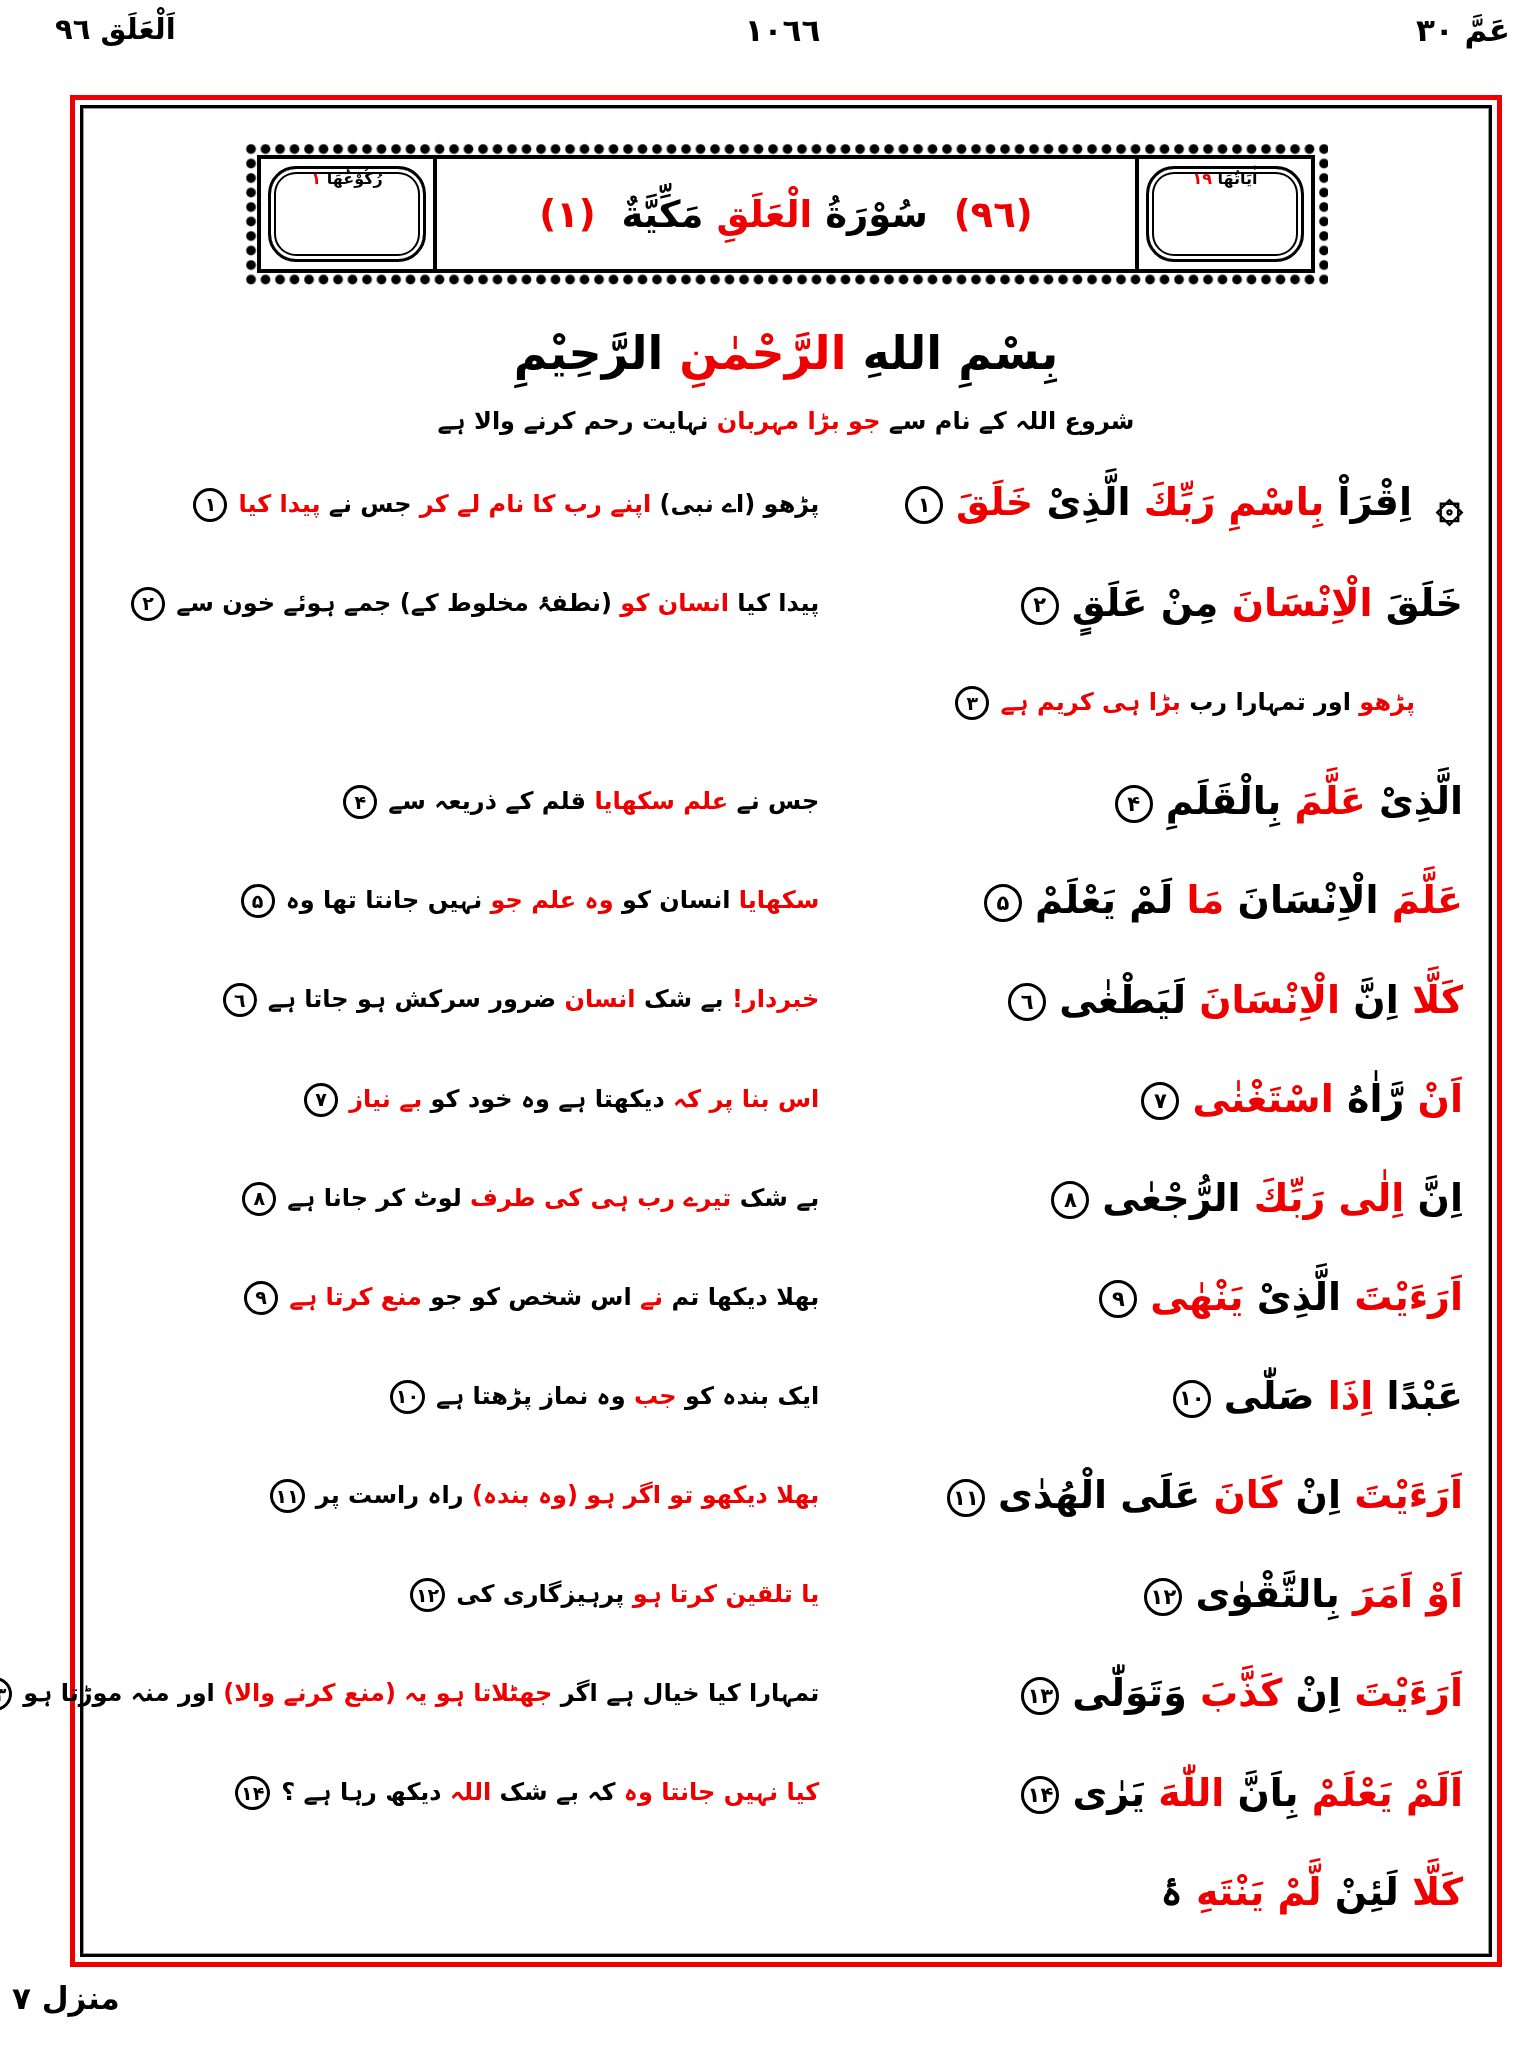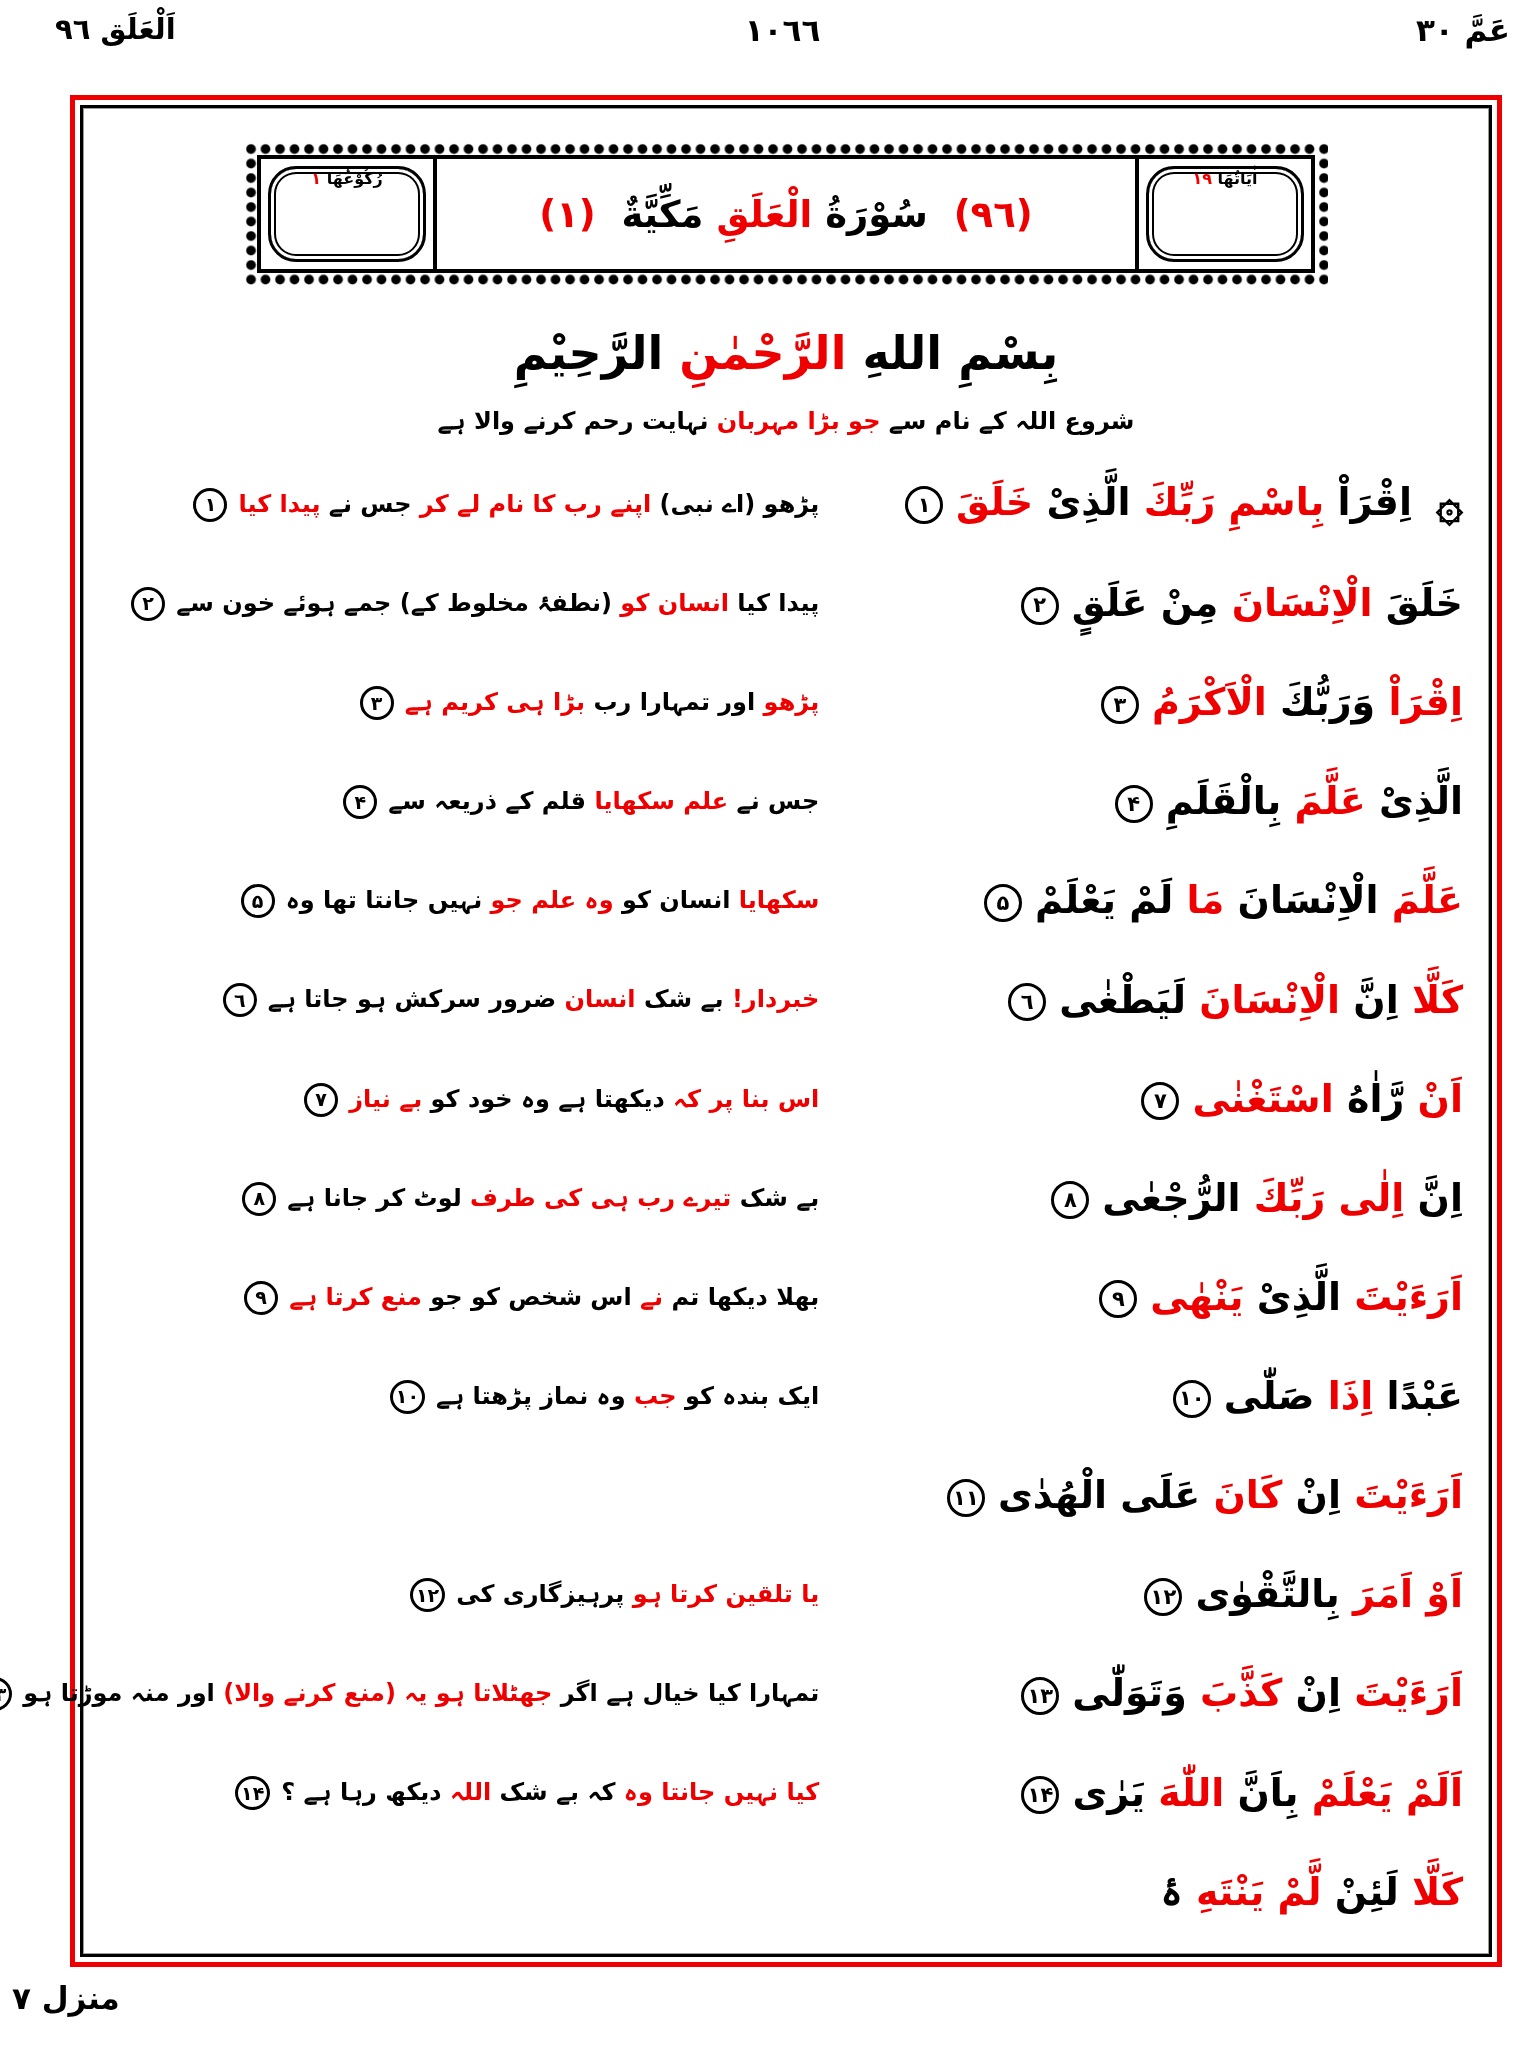--- a/index.html
+++ b/index.html
@@ -110,21 +110,20 @@
       <div id="verses" class="verses">
           <div class="vrow">
             <div class="cell arabic"><span class="ornament">۞ </span><span class="seg">اِقْرَاْ </span><span class="seg red">بِاسْمِ رَبِّكَ </span><span class="seg">الَّذِىْ </span><span class="seg red">خَلَقَ</span><span class="vnum">١</span></div>
             <div class="cell urdu"><span class="seg">پڑھو (اے نبی) </span><span class="seg red">اپنے رب کا نام لے کر </span><span class="seg">جس نے </span><span class="seg red">پیدا کیا</span><span class="vnum">١</span></div>
           </div>
           <div class="vrow">
             <div class="cell arabic"><span class="seg">خَلَقَ </span><span class="seg red">الْاِنْسَانَ </span><span class="seg">مِنْ عَلَقٍ</span><span class="vnum">٢</span></div>
             <div class="cell urdu"><span class="seg">پیدا کیا </span><span class="seg red">انسان کو </span><span class="seg">(نطفۂ مخلوط کے) جمے ہوئے خون سے</span><span class="vnum">٢</span></div>
           </div>
           <div class="vrow">
-            <div class="cell arabic"><span class="seg red">اِقْرَاْ </span><span class="seg">وَرَبُّكَ </span><span class="seg red">الْاَكْرَمُ</span><span class="vnum">٣</span></div>
             <div class="cell urdu"><span class="seg red">پڑھو </span><span class="seg">اور تمہارا رب </span><span class="seg red">بڑا ہی کریم ہے</span><span class="vnum">٣</span></div>
           </div>
           <div class="vrow">
             <div class="cell arabic"><span class="seg">الَّذِىْ </span><span class="seg red">عَلَّمَ </span><span class="seg">بِالْقَلَمِ</span><span class="vnum">۴</span></div>
             <div class="cell urdu"><span class="seg">جس نے </span><span class="seg red">علم سکھایا </span><span class="seg">قلم کے ذریعہ سے</span><span class="vnum">۴</span></div>
           </div>
           <div class="vrow">
             <div class="cell arabic"><span class="seg red">عَلَّمَ </span><span class="seg">الْاِنْسَانَ </span><span class="seg red">مَا </span><span class="seg">لَمْ يَعْلَمْ</span><span class="vnum">۵</span></div>
             <div class="cell urdu"><span class="seg red">سکھایا </span><span class="seg">انسان کو </span><span class="seg red">وہ علم جو </span><span class="seg">نہیں جانتا تھا وہ</span><span class="vnum">۵</span></div>
           </div>
@@ -143,20 +142,21 @@
           <div class="vrow">
             <div class="cell arabic"><span class="seg red">اَرَءَيْتَ </span><span class="seg">الَّذِىْ </span><span class="seg red">يَنْهٰى</span><span class="vnum">٩</span></div>
             <div class="cell urdu"><span class="seg">بھلا دیکھا تم </span><span class="seg red">نے </span><span class="seg">اس شخص کو جو </span><span class="seg red">منع کرتا ہے</span><span class="vnum">٩</span></div>
           </div>
           <div class="vrow">
             <div class="cell arabic"><span class="seg">عَبْدًا </span><span class="seg red">اِذَا </span><span class="seg">صَلّٰى</span><span class="vnum">١٠</span></div>
             <div class="cell urdu"><span class="seg">ایک بندہ کو </span><span class="seg red">جب </span><span class="seg">وہ نماز پڑھتا ہے</span><span class="vnum">١٠</span></div>
           </div>
           <div class="vrow">
             <div class="cell arabic"><span class="seg red">اَرَءَيْتَ </span><span class="seg">اِنْ </span><span class="seg red">كَانَ </span><span class="seg">عَلَى الْهُدٰى</span><span class="vnum">١١</span></div>
+            <div class="cell urdu"><span class="seg red">بھلا دیکھو تو اگر ہو (وہ بندہ) </span><span class="seg">راہ راست پر</span><span class="vnum">١١</span></div>
           </div>
           <div class="vrow">
             <div class="cell arabic"><span class="seg red">اَوْ اَمَرَ </span><span class="seg">بِالتَّقْوٰى</span><span class="vnum">١٢</span></div>
             <div class="cell urdu"><span class="seg red">یا تلقین کرتا ہو </span><span class="seg">پرہیزگاری کی</span><span class="vnum">١٢</span></div>
           </div>
           <div class="vrow">
             <div class="cell arabic"><span class="seg red">اَرَءَيْتَ </span><span class="seg">اِنْ </span><span class="seg red">كَذَّبَ </span><span class="seg">وَتَوَلّٰى</span><span class="vnum">١٣</span></div>
             <div class="cell urdu"><span class="seg">تمہارا کیا خیال ہے اگر </span><span class="seg red">جھٹلاتا ہو یہ (منع کرنے والا) </span><span class="seg">اور منہ موڑتا ہو</span><span class="vnum">١٣</span></div>
           </div>
           <div class="vrow">

